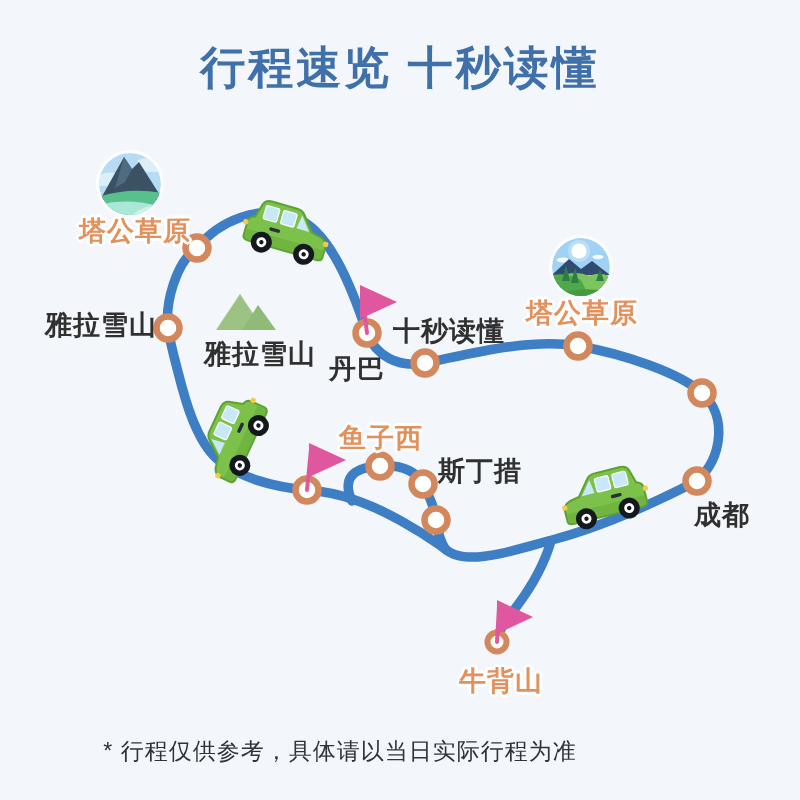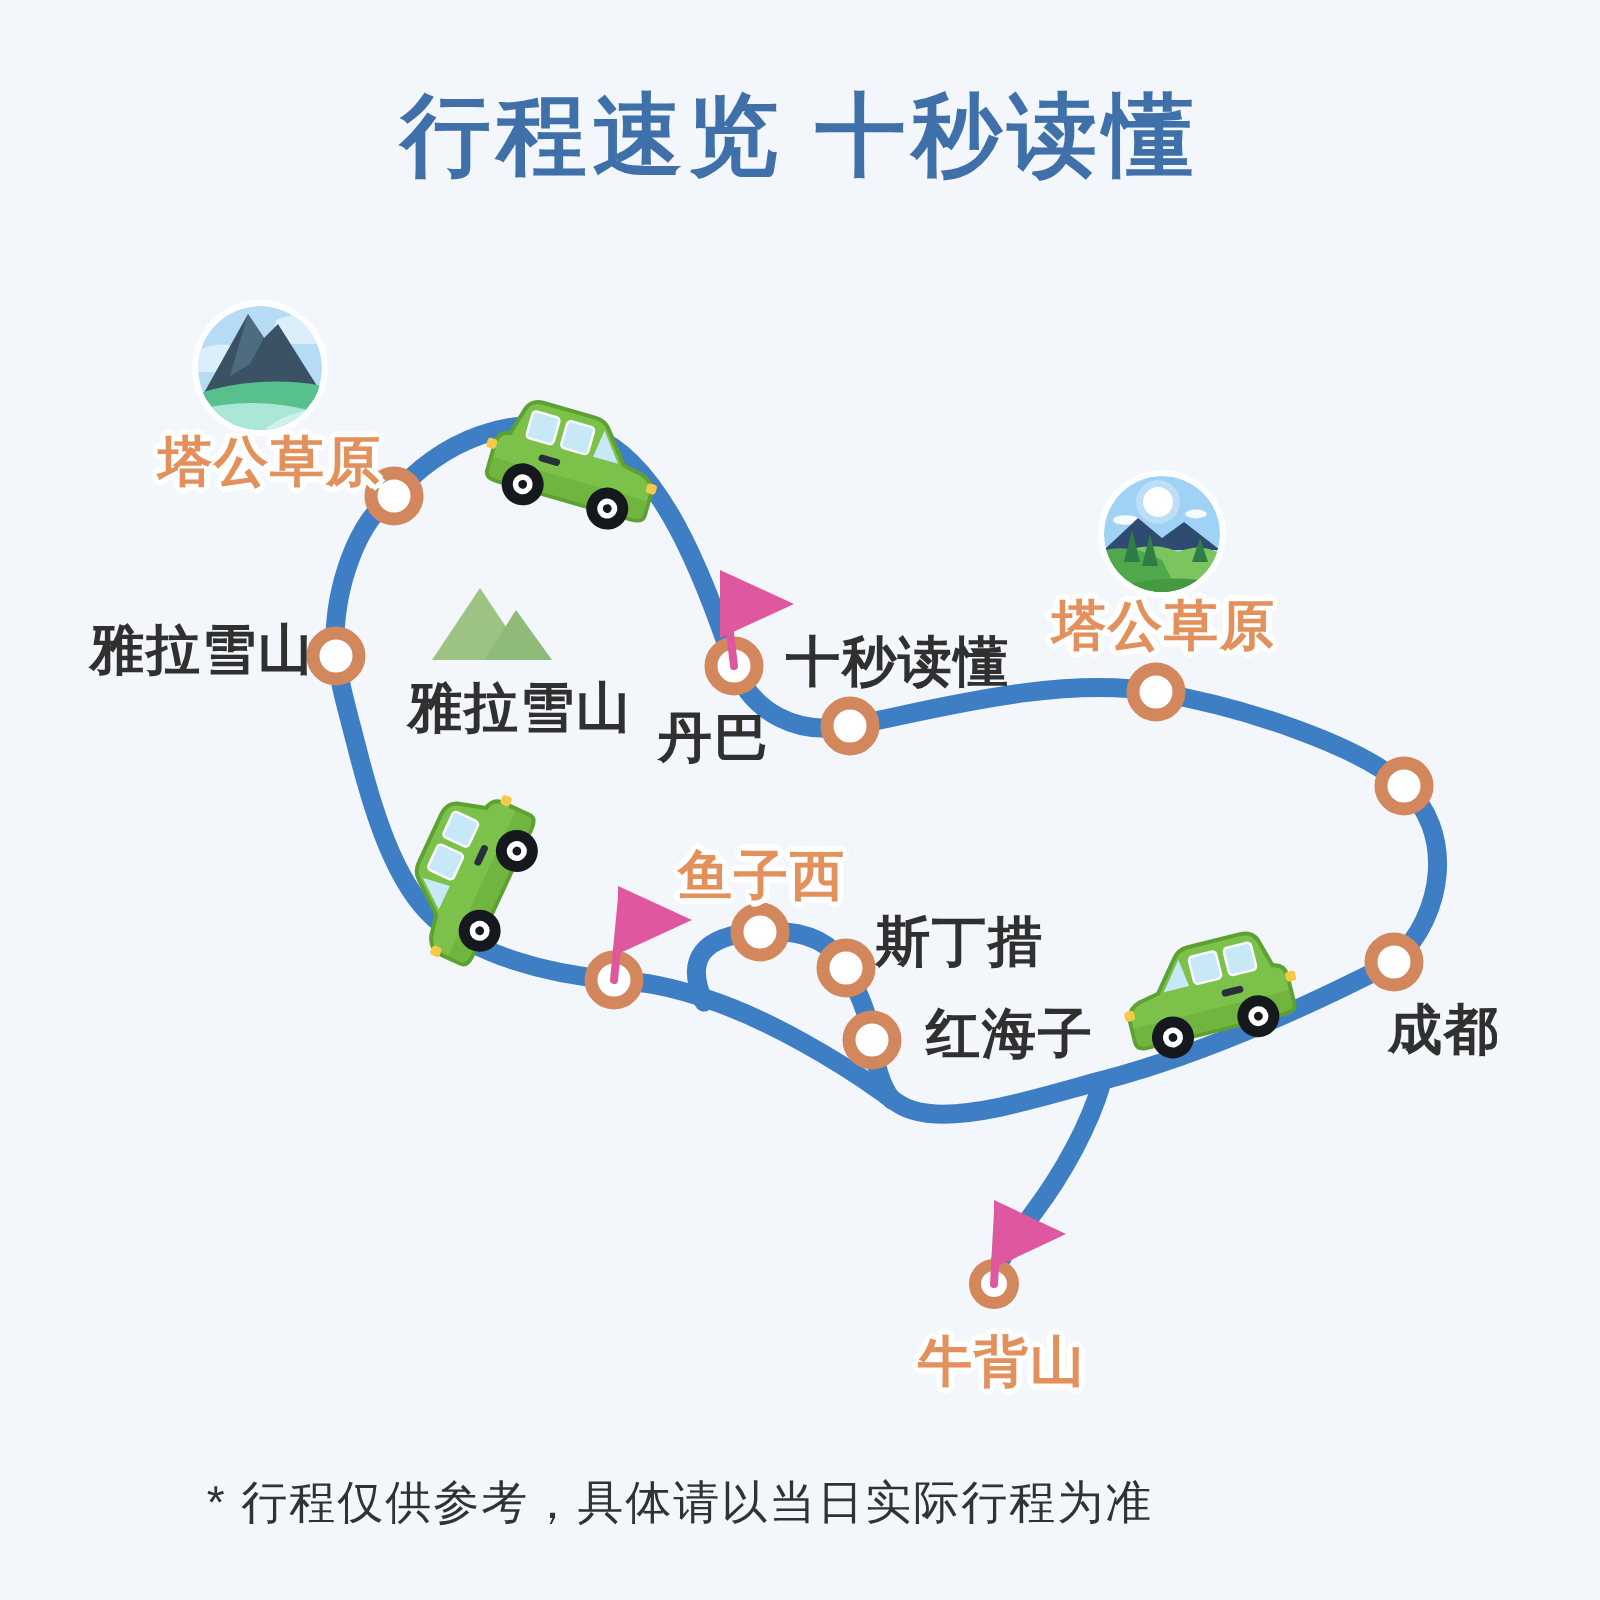--- a/index.html
+++ b/index.html
@@ -199,18 +199,17 @@
   </svg>
 
   <div class="loc orange loc-0">塔公草原</div>
   <div class="loc dark   loc-1">雅拉雪山</div>
   <div class="loc dark   loc-2">雅拉雪山</div>
   <div class="loc dark   loc-3">丹巴</div>
   <div class="loc dark   loc-4">十秒读懂</div>
   <div class="loc orange loc-5">塔公草原</div>
   <div class="loc orange loc-6">鱼子西</div>
   <div class="loc dark   loc-7">斯丁措</div>
-  <div class="loc dark   loc-8">红海子</div>
   <div class="loc dark   loc-10">成都</div>
   <div class="loc orange loc-11">牛背山</div>
 
   <div class="footer">* 行程仅供参考，具体请以当日实际行程为准</div>
 </div>
 
 </body></html>

